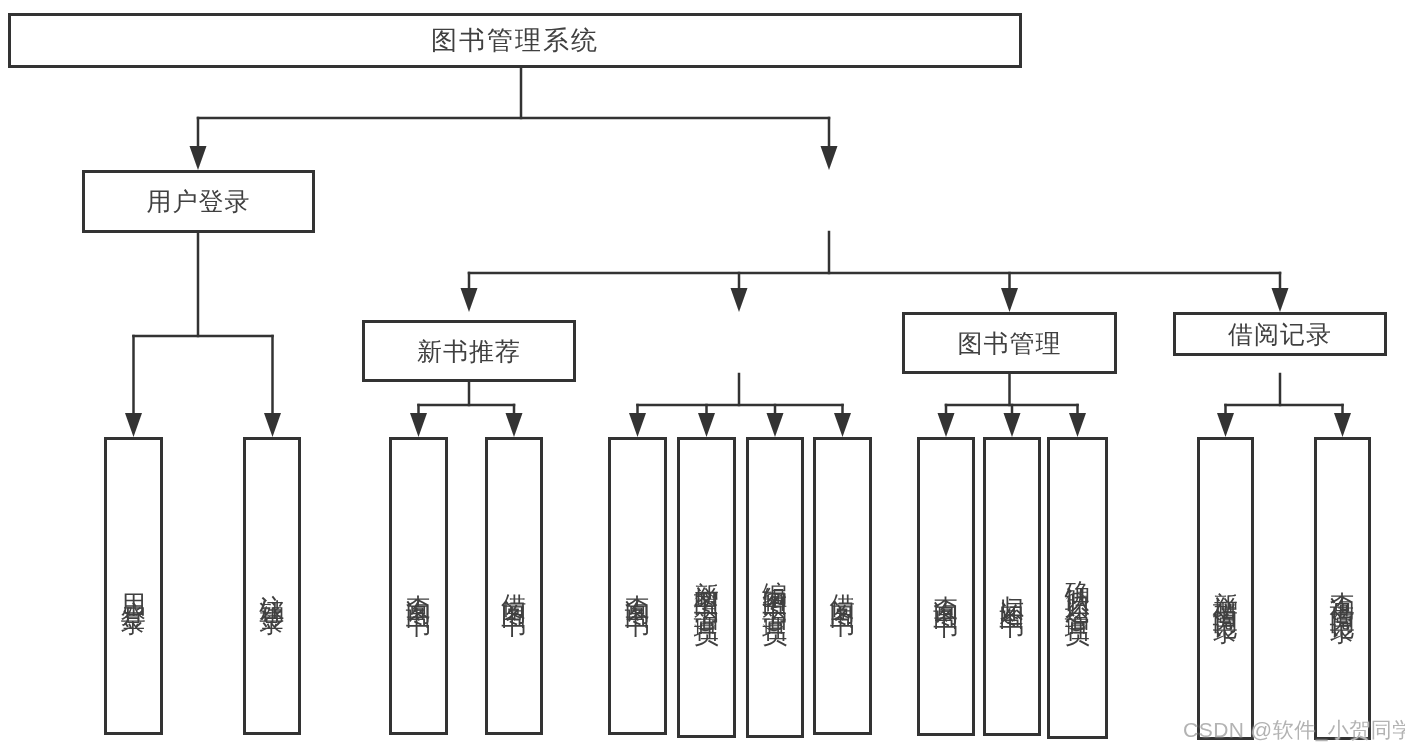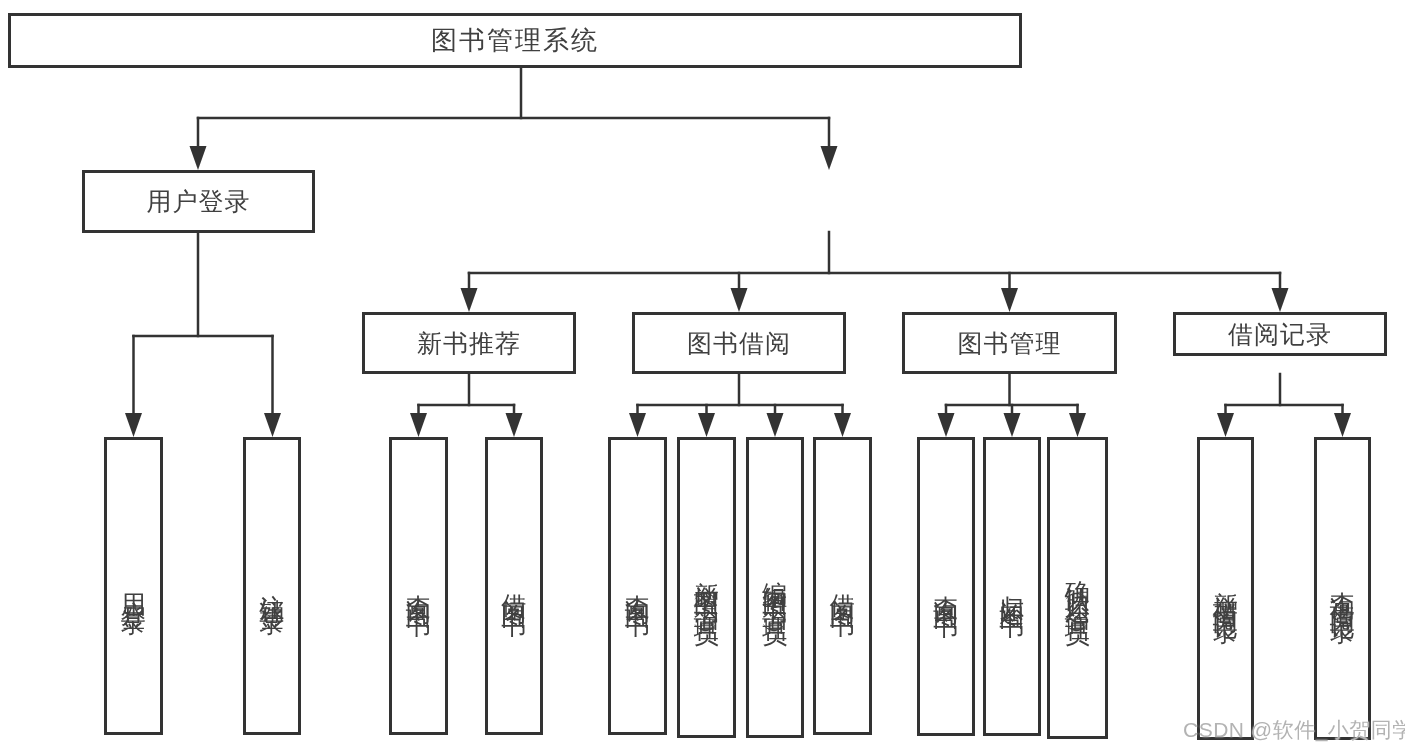--- a/index.html
+++ b/index.html
@@ -125,25 +125,22 @@
   </svg>
 
   <div class="box" style="left:8px;top:13px;width:1014px;height:55px;">
     <span class="hlabel root-label">图书管理系统</span>
   </div>
 
   <div class="box" style="left:82px;top:170px;width:233px;height:63px;">
     <span class="hlabel">用户登录</span>
   </div>
 
-  <div class="box" style="left:362px;top:312px;width:214px;height:62px;">
+  <div class="box" style="left:362px;top:320px;width:214px;height:62px;">
     <span class="hlabel">新书推荐</span>
-  </div>
-  <div class="box" style="left:632px;top:312px;width:214px;height:62px;">
-    <span class="hlabel">图书借阅</span>
   </div>
   <div class="box" style="left:902px;top:312px;width:215px;height:62px;">
     <span class="hlabel">图书管理</span>
   </div>
   <div class="box" style="left:1173px;top:312px;width:214px;height:44px;">
     <span class="hlabel">借阅记录</span>
   </div>
 
   <div class="box vbox" style="left:104px;top:437px;width:59px;height:298px;">
     <span>用户登录</span>

